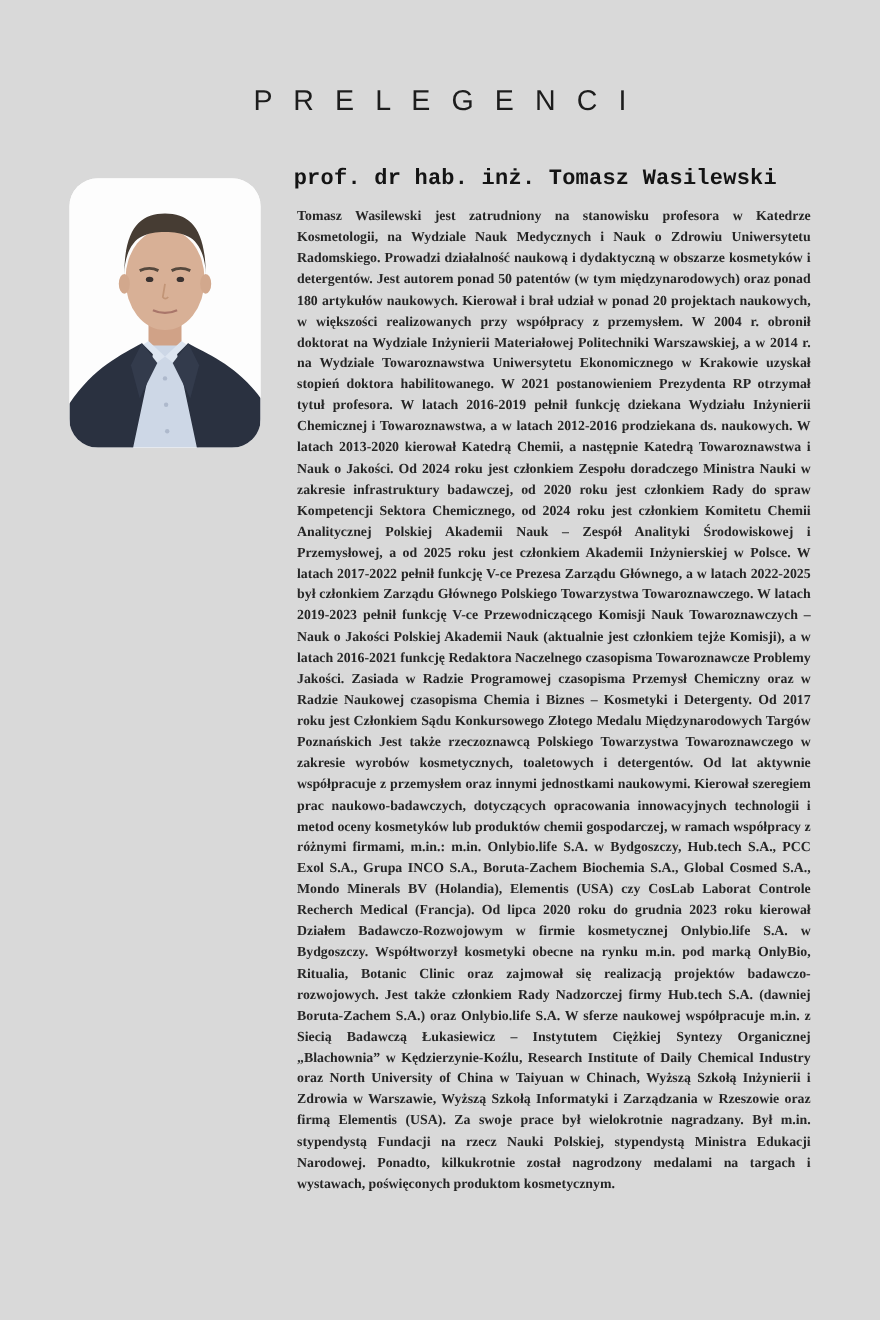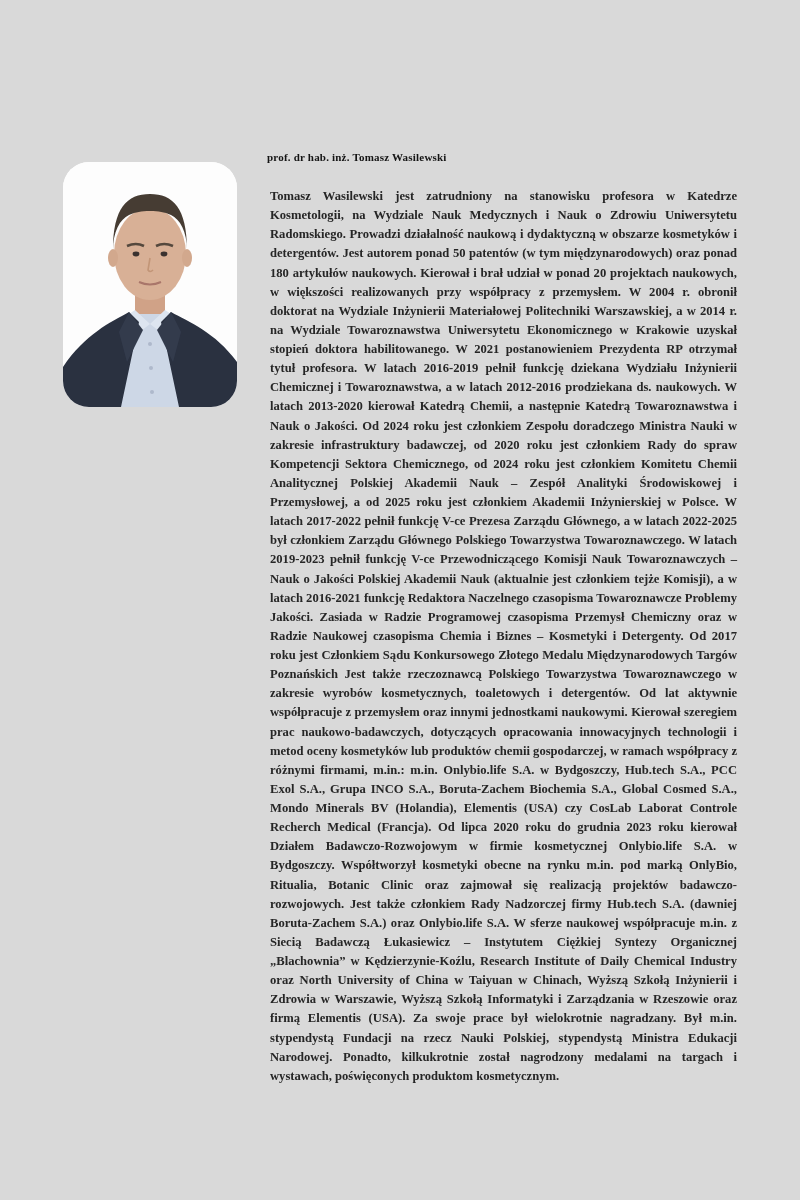--- a/index.html
+++ b/index.html
@@ -38,22 +38,22 @@
     border-radius: 26px;
     background: var(--photo-bg, #fdfdfd);
     overflow: hidden;
   }
   .photo-frame svg { display: block; width: 100%; height: 100%; }
   .speaker-heading {
     position: absolute;
     left: 267px;
     top: 151px;
     width: 472px;
-    font-family: Liberation Serif, serif;
-    font-size: 11px;
+    font-family: Liberation Mono, monospace;
+    font-size: 20px;
     font-weight: 700;
     letter-spacing: 0.2px;
     color: var(--heading-color, #141414);
   }
   .speaker-bio {
     position: absolute;
     left: 270px;
     top: 187px;
     width: 467px;
     font-family: "Liberation Serif", serif;
@@ -62,20 +62,21 @@
     text-align: justify;
     color: var(--body-color, #262626);
     font-weight: bold;
   }
 </style>
 </head>
 <body>
 
 <div class="page">
 
+  <h1 class="page-title">P R E L E G E N C I</h1>
 
   <div class="photo-frame">
 
     <svg viewBox="0 0 174 245" preserveAspectRatio="xMidYMid slice" aria-hidden="true">
       <rect x="0" y="0" width="174" height="245" fill="#fdfdfd"></rect>
 
       <rect x="72" y="118" width="30" height="38" fill="#d0a287"></rect>
 
       <ellipse cx="87" cy="92" rx="36" ry="46" fill="#d8b096"></ellipse>
 

